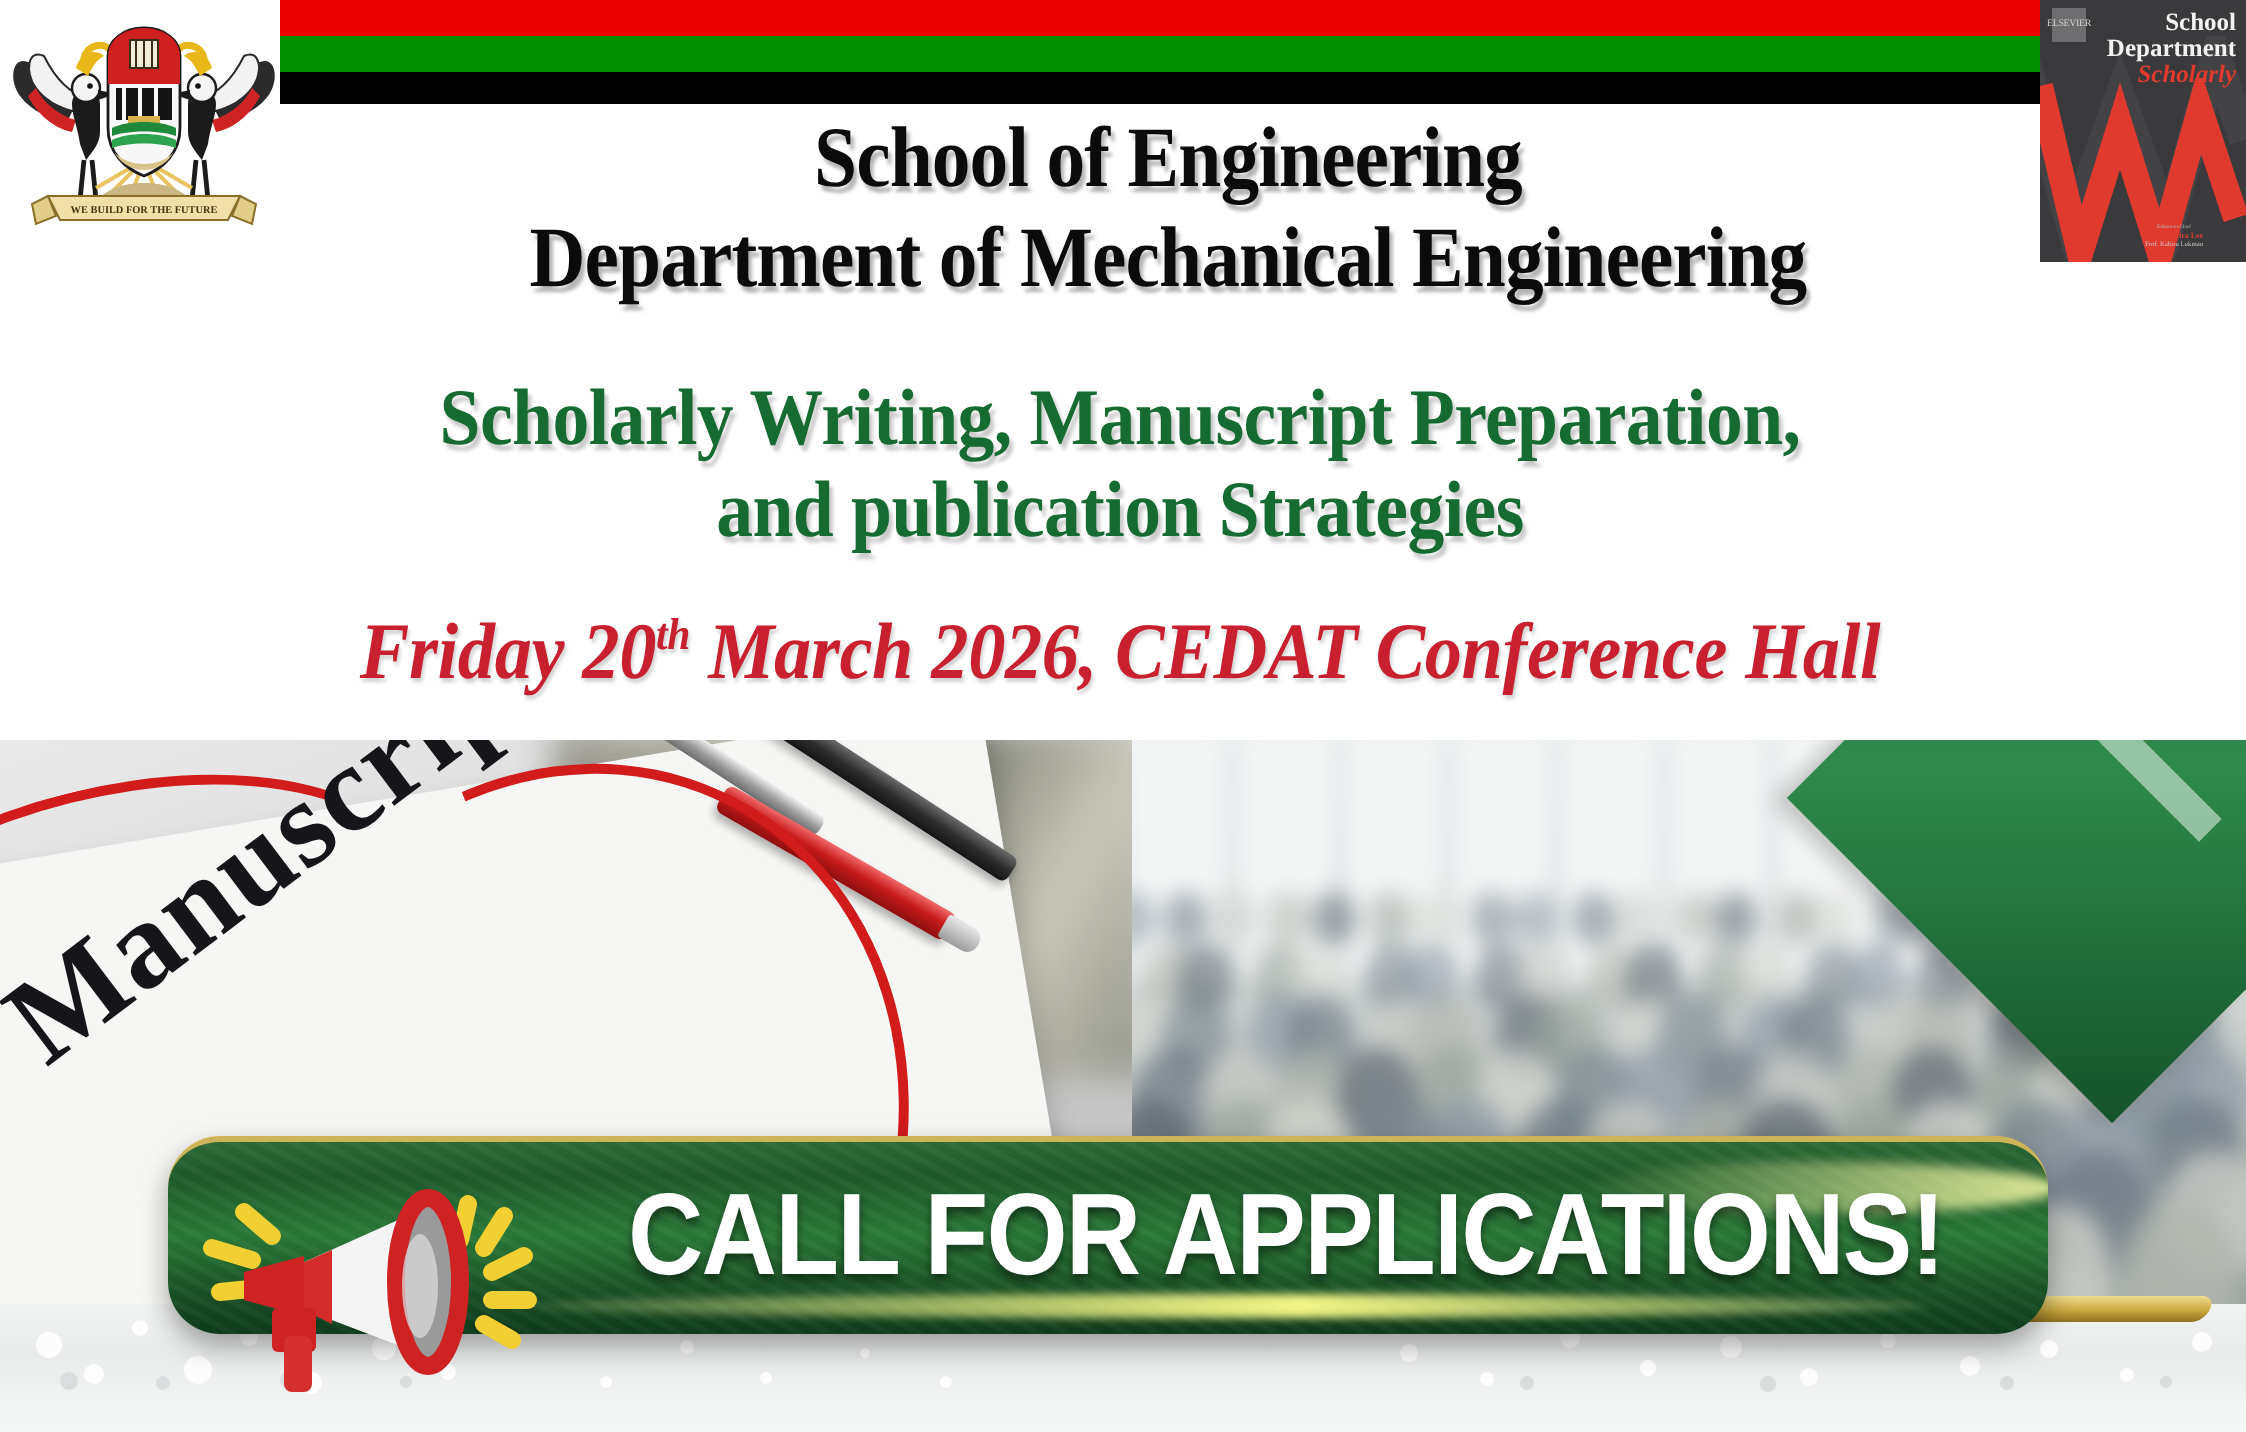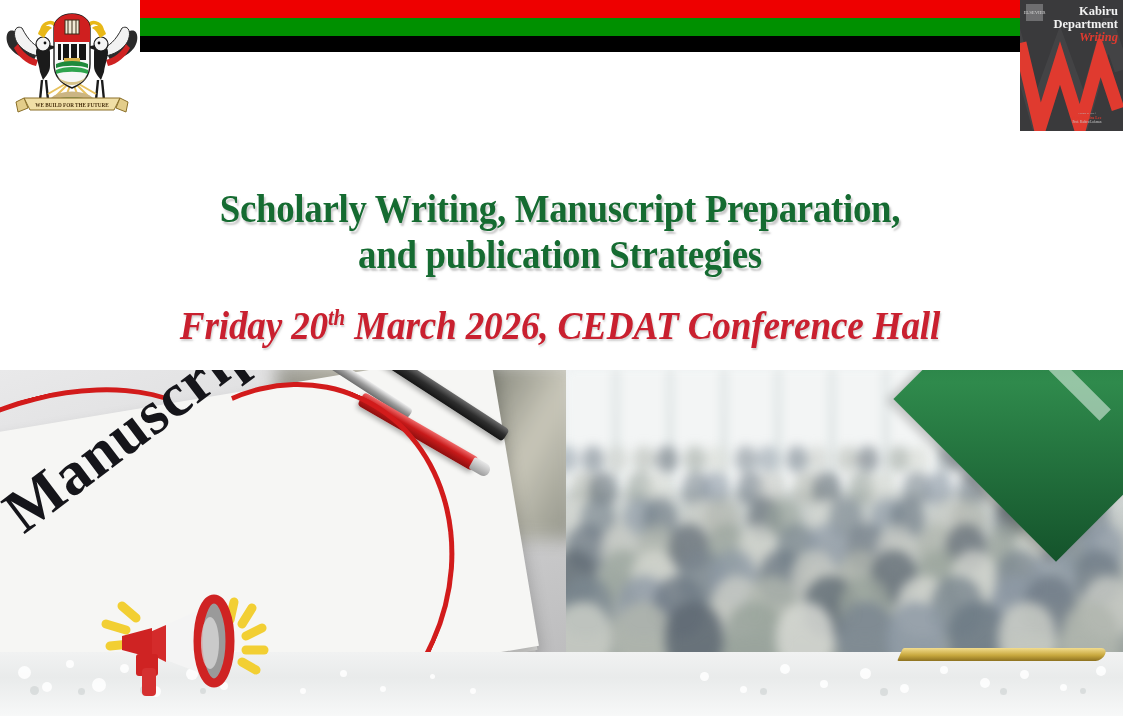--- a/index.html
+++ b/index.html
@@ -214,31 +214,35 @@
       <svg class="darkzig" viewBox="0 0 125 112" xmlns="http://www.w3.org/2000/svg">
         <path d="M2 10 L26 96 L50 30 L74 96 L98 10 L112 52" fill="none" stroke="#4c4c4e" stroke-width="15" stroke-linejoin="miter"></path>
       </svg>
       <svg class="zig" viewBox="0 0 115 96" xmlns="http://www.w3.org/2000/svg">
         <path d="M6 4 L26 88 L46 24 L66 88 L86 16 L104 70" fill="none" stroke="#e03a2f" stroke-width="13" stroke-linejoin="miter" stroke-linecap="butt"></path>
       </svg>
       <div class="els">
         <span>ELSEVIER</span>
       </div>
       <div class="jt">
-        <span class="l1">Kabiru</span>
+        <span class="l1">School</span>
         <span class="l2">Department</span>
-        <span class="l3">Writing</span>
+        <span class="l3">Scholarly</span>
       </div>
       <div class="foot">
         <span class="f1">Editors-in-Chief</span>
         <span class="f2">Prof. Sandra Lee</span>
         <span class="f3">Prof. Kabiru Lukman</span>
       </div>
     </div>
 
+    <div class="t-block">
+      <div class="t-school">School of Engineering</div>
+      <div class="t-dept">Department of Mechanical Engineering</div>
+    </div>
 
     <div class="t-topic">
       <div>Scholarly Writing, Manuscript Preparation,</div>
       <div>and publication Strategies</div>
     </div>
 
     <div class="t-date">
       <span>Friday 20</span><sup>th</sup><span> March 2026, CEDAT Conference Hall</span>
     </div>
   </div>
@@ -411,20 +415,26 @@
       <span class="bkg" style="left:140px;top:34px;width:8px;height:8px"></span>
       <span class="bkg" style="left:200px;top:36px;width:6px;height:6px"></span>
       <span class="bkg" style="left:760px;top:36px;width:7px;height:7px"></span>
       <span class="bkg" style="left:880px;top:36px;width:8px;height:8px"></span>
       <span class="bkg" style="left:1000px;top:36px;width:7px;height:7px"></span>
       <span class="bkg" style="left:1080px;top:36px;width:6px;height:6px"></span>
     </div>
 
   <div class="gold-tail"></div>
 
+  <div class="cfa">
+    <div class="tex"></div>
+    <div class="shineR"></div>
+    <div class="shineB"></div>
+    <div class="cfa-text">CALL FOR APPLICATIONS!</div>
+  </div>
 
   <div class="mega">
     <svg viewBox="0 0 215 120" xmlns="http://www.w3.org/2000/svg">
       <g stroke="#f2cf33" stroke-width="9" stroke-linecap="round">
         <path d="M14 44 L34 50"></path>
         <path d="M18 66 L38 64"></path>
         <path d="M30 26 L44 38"></path>
       </g>
       <g stroke="#f2cf33" stroke-width="9" stroke-linecap="round">
         <path d="M142 22 L138 40"></path>

